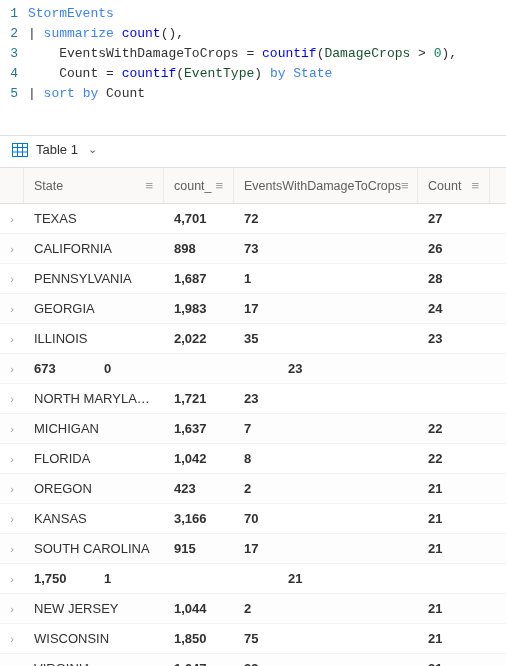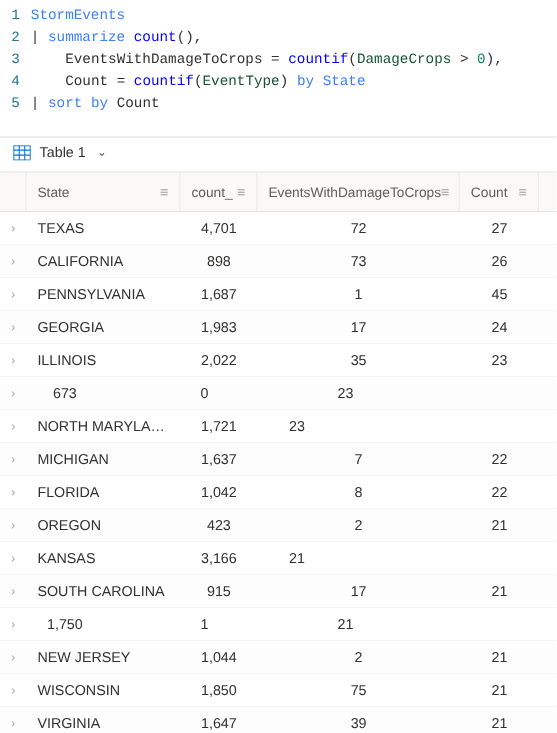--- a/index.html
+++ b/index.html
@@ -33,20 +33,21 @@
   .tk-punct { color: #323130; }
   .tk-alias { color: #323130; }
   .tk-col   { color: #14532d; font-family: Liberation Mono, monospace; }
 
   .tabbar {
     display: flex;
     align-items: center;
     padding: 6px 12px 10px 12px;
     gap: 8px;
     border-top: 1px solid #e1dfdd;
+    margin-top: 11px;
   }
   .tab-icon {
     width: 16px; height: 14px;
     display: inline-flex; align-items:center; justify-content:center;
     color: #0078d4;
   }
   .tab-label { color: #323130; }
   .tab-chevron { color: #605e5c; font-size: 11px; margin-left: 2px; }
 
   .grid {
@@ -87,21 +88,21 @@
     text-align: center;
     color: #a19f9d;
     font-size: 11px;
   }
   .cell {
     padding: 0 10px;
     overflow: hidden;
     text-overflow: ellipsis;
     white-space: nowrap;
   }
-  .num { text-align: center; }
+  .num { text-align: left; font-weight: bold; }
 
   
   .c-exp { width: 24px; flex: 0 0 24px; }
   .c-state { width: 140px; flex: 0 0 140px; }
   .c-count { width: 70px;  flex: 0 0 70px; }
   .c-dmg   { width: 184px; flex: 0 0 184px; }
   .c-cnt   { width: 72px;  flex: 0 0 72px; }
 </style>
 </head>
 <body>
@@ -176,21 +177,21 @@
         <div class="cell c-state">CALIFORNIA</div>
         <div class="cell c-count num">898</div>
         <div class="cell c-dmg num">73</div>
         <div class="cell c-cnt num">26</div>
       </div>
       <div class="row">
         <div class="expander c-exp">›</div>
         <div class="cell c-state">PENNSYLVANIA</div>
         <div class="cell c-count num">1,687</div>
         <div class="cell c-dmg num">1</div>
-        <div class="cell c-cnt num">45</div>
+        <div class="cell c-cnt num">28</div>
       </div>
       <div class="row">
         <div class="expander c-exp">›</div>
         <div class="cell c-state">GEORGIA</div>
         <div class="cell c-count num">1,983</div>
         <div class="cell c-dmg num">17</div>
         <div class="cell c-cnt num">24</div>
       </div>
       <div class="row">
         <div class="expander c-exp">›</div>
@@ -229,20 +230,21 @@
         <div class="expander c-exp">›</div>
         <div class="cell c-state">OREGON</div>
         <div class="cell c-count num">423</div>
         <div class="cell c-dmg num">2</div>
         <div class="cell c-cnt num">21</div>
       </div>
       <div class="row">
         <div class="expander c-exp">›</div>
         <div class="cell c-state">KANSAS</div>
         <div class="cell c-count num">3,166</div>
+        <div class="cell c-dmg num">70</div>
         <div class="cell c-cnt num">21</div>
       </div>
       <div class="row">
         <div class="expander c-exp">›</div>
         <div class="cell c-state">SOUTH CAROLINA</div>
         <div class="cell c-count num">915</div>
         <div class="cell c-dmg num">17</div>
         <div class="cell c-cnt num">21</div>
       </div>
       <div class="row">

